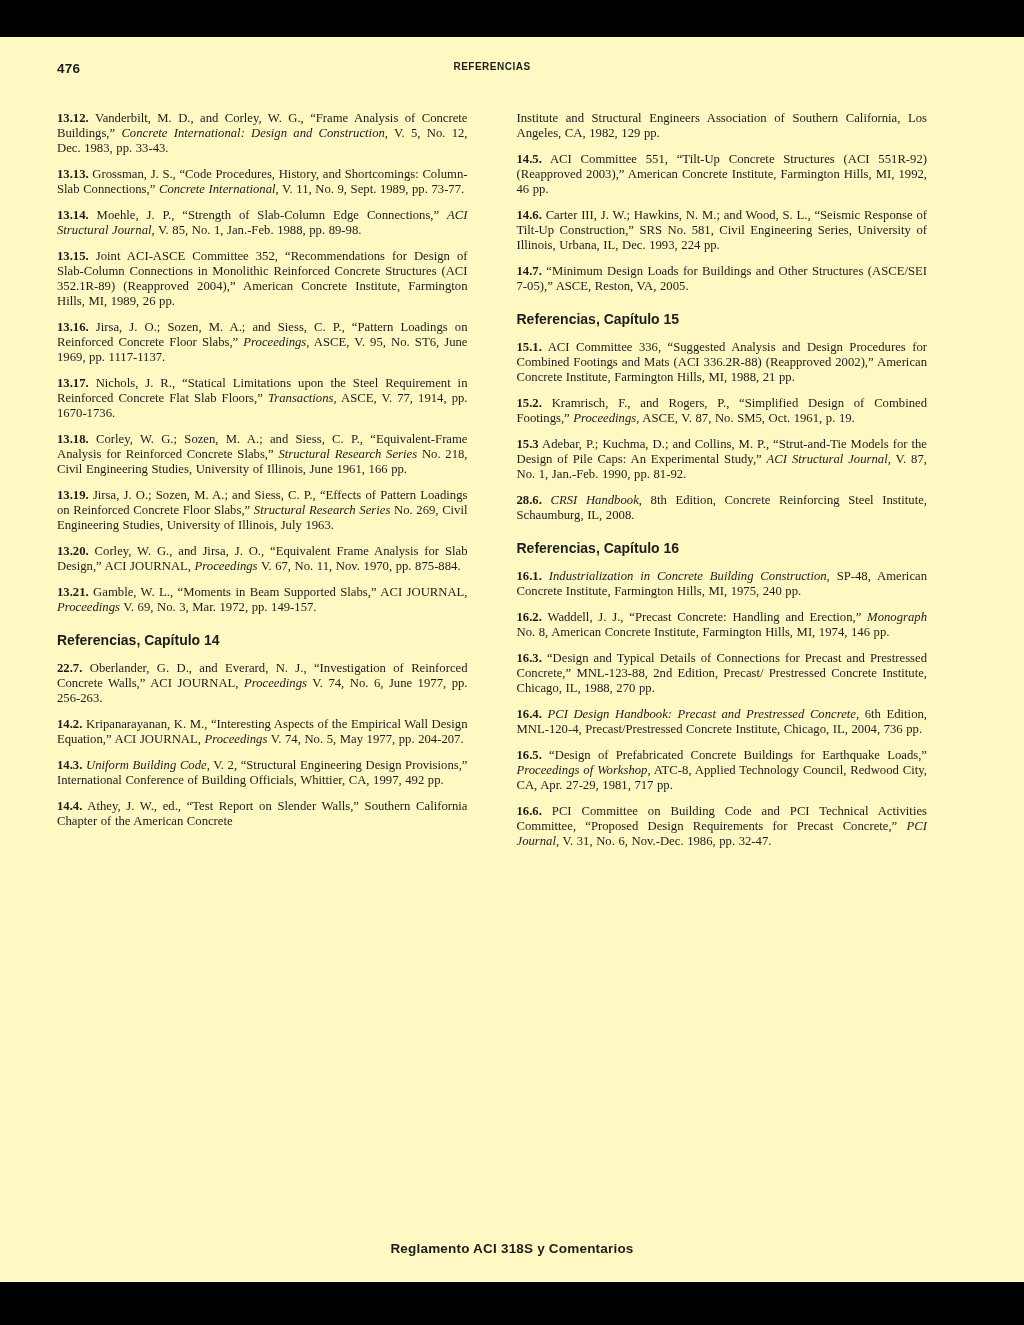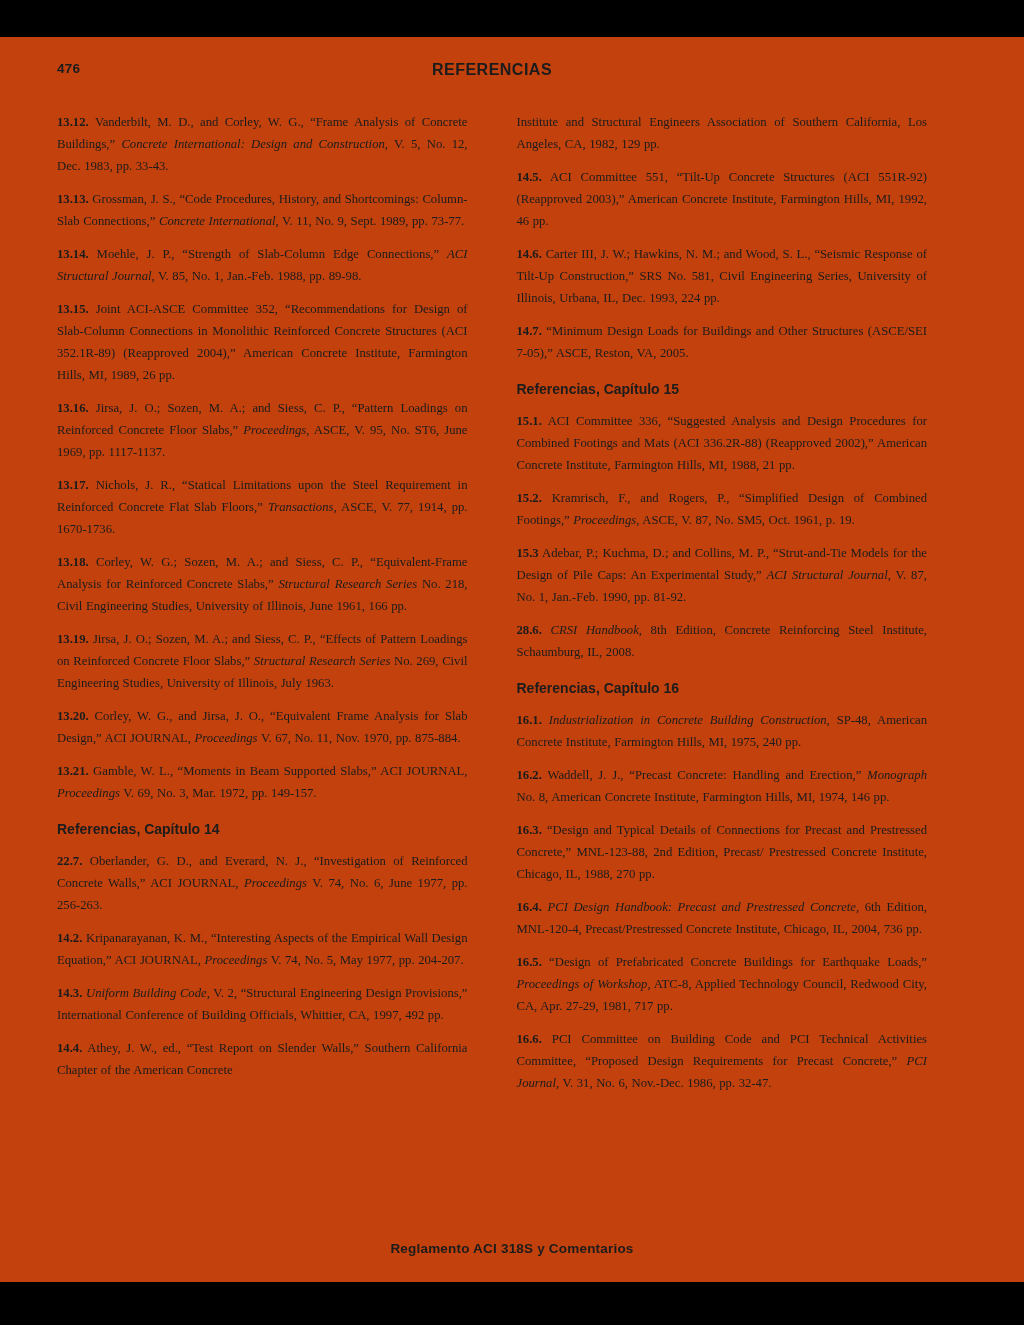--- a/index.html
+++ b/index.html
@@ -8,42 +8,42 @@
     width: 1024px;
     height: 1325px;
     background: #000000;
     position: relative;
     overflow: hidden;
     font-family: "Liberation Serif", serif;
   }
   .scan {
     position: absolute;
     top: 37px; left: 0; right: 0; bottom: 43px;
-    background: #c2410c;
+    background: #fef9c3;
     color: #1c1c1c;
     padding: 24px 97px 0 57px;
   }
   .page-header { position: relative; height: 20px; }
   .page-number {
     position: absolute; left: 0; top: 0;
     font-family: "Liberation Sans", sans-serif;
     font-weight: bold; font-size: 13.5px; letter-spacing: .3px;
   }
   .page-title {
     display: block; text-align: center;
     font-family: "Liberation Sans", sans-serif;
-    font-weight: bold; font-size: 16px; letter-spacing: .5px;
+    font-weight: bold; font-size: 10px; letter-spacing: .5px;
   }
   .cols { display: flex; gap: 49px; margin-top: 30px; }
   .col { flex: 1 1 0; min-width: 0; }
   .ref-entry {
     margin: 0 0 11px;
     text-align: justify;
     font-size: 12.7px;
-    line-height: 22px;
+    line-height: 15px;
     word-spacing: .4px;
   }
   .ref-num { font-weight: bold; }
   .italic { font-style: italic; }
   .chapter-heading {
     font-family: "Liberation Sans", sans-serif;
     font-weight: bold;
     font-size: 14px;
     margin: 17px 0 13px;
   }

